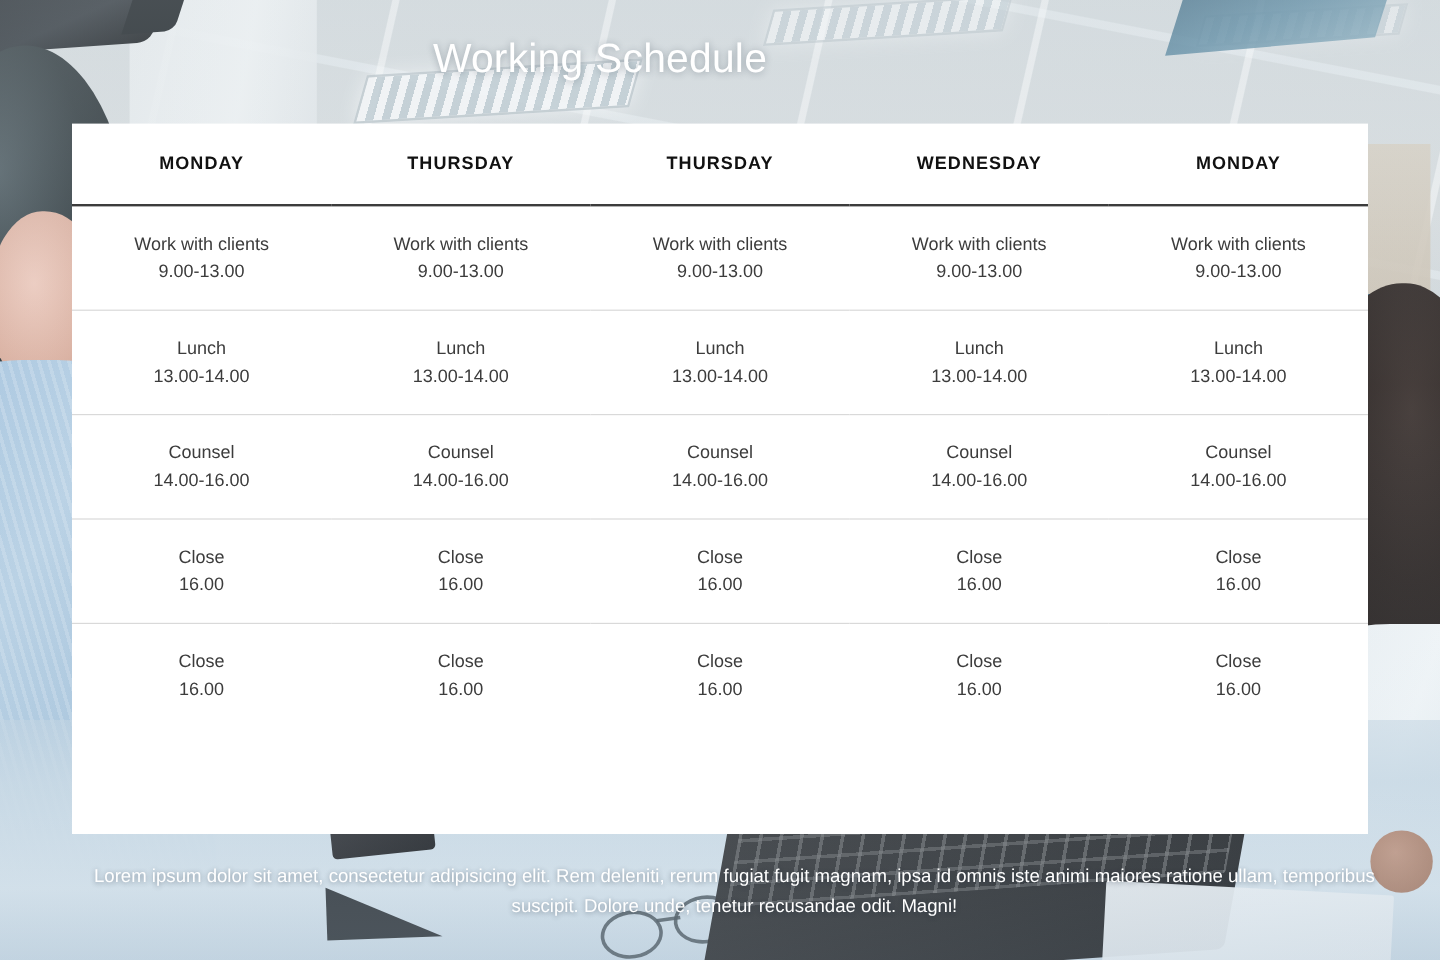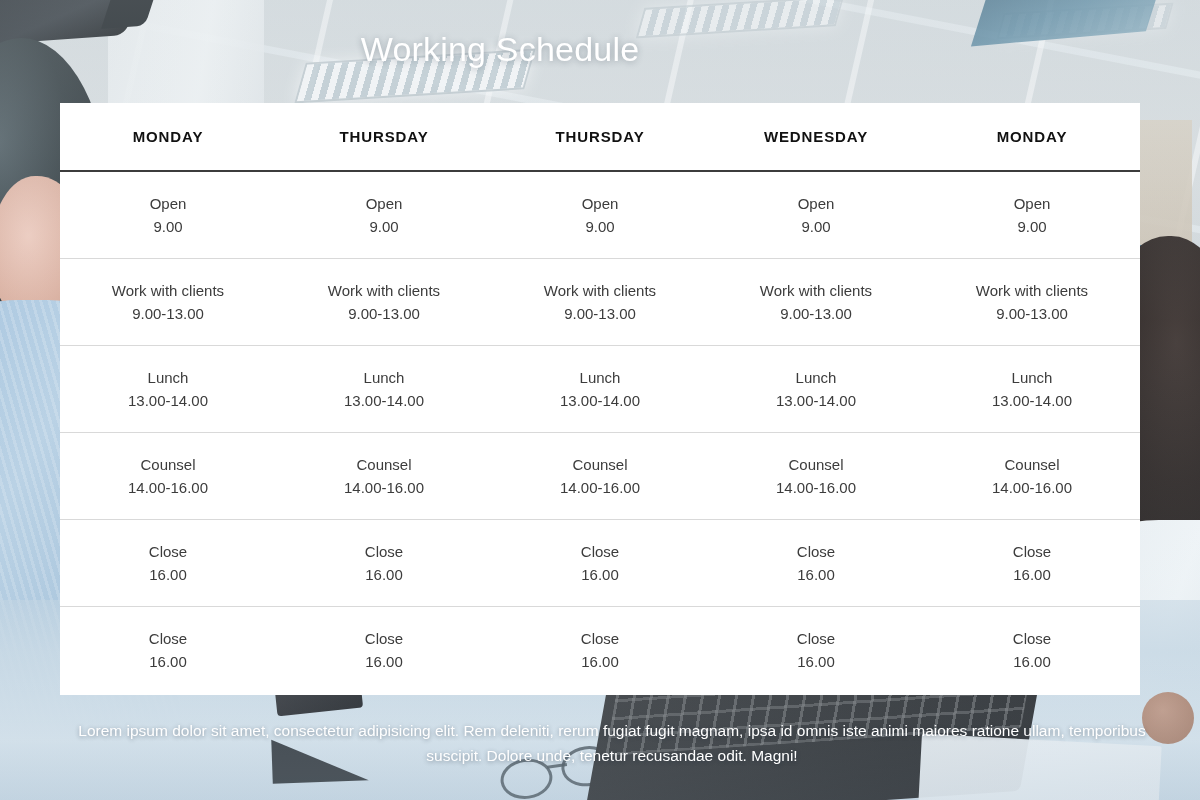--- a/index.html
+++ b/index.html
@@ -398,42 +398,20 @@
         <tr>
           <th>MONDAY</th>
           <th>THURSDAY</th>
           <th>THURSDAY</th>
           <th>WEDNESDAY</th>
           <th>MONDAY</th>
         </tr>
       </thead>
       <tbody>
 
-        <tr>
-          <td>
-            <span class="cell-task">Open</span>
-            <span class="cell-time">9.00</span>
-          </td>
-          <td>
-            <span class="cell-task">Open</span>
-            <span class="cell-time">9.00</span>
-          </td>
-          <td>
-            <span class="cell-task">Open</span>
-            <span class="cell-time">9.00</span>
-          </td>
-          <td>
-            <span class="cell-task">Open</span>
-            <span class="cell-time">9.00</span>
-          </td>
-          <td>
-            <span class="cell-task">Open</span>
-            <span class="cell-time">9.00</span>
-          </td>
-        </tr>
 
         <tr>
           <td>
             <span class="cell-task">Work with clients</span>
             <span class="cell-time">9.00-13.00</span>
           </td>
           <td>
             <span class="cell-task">Work with clients</span>
             <span class="cell-time">9.00-13.00</span>
           </td>

